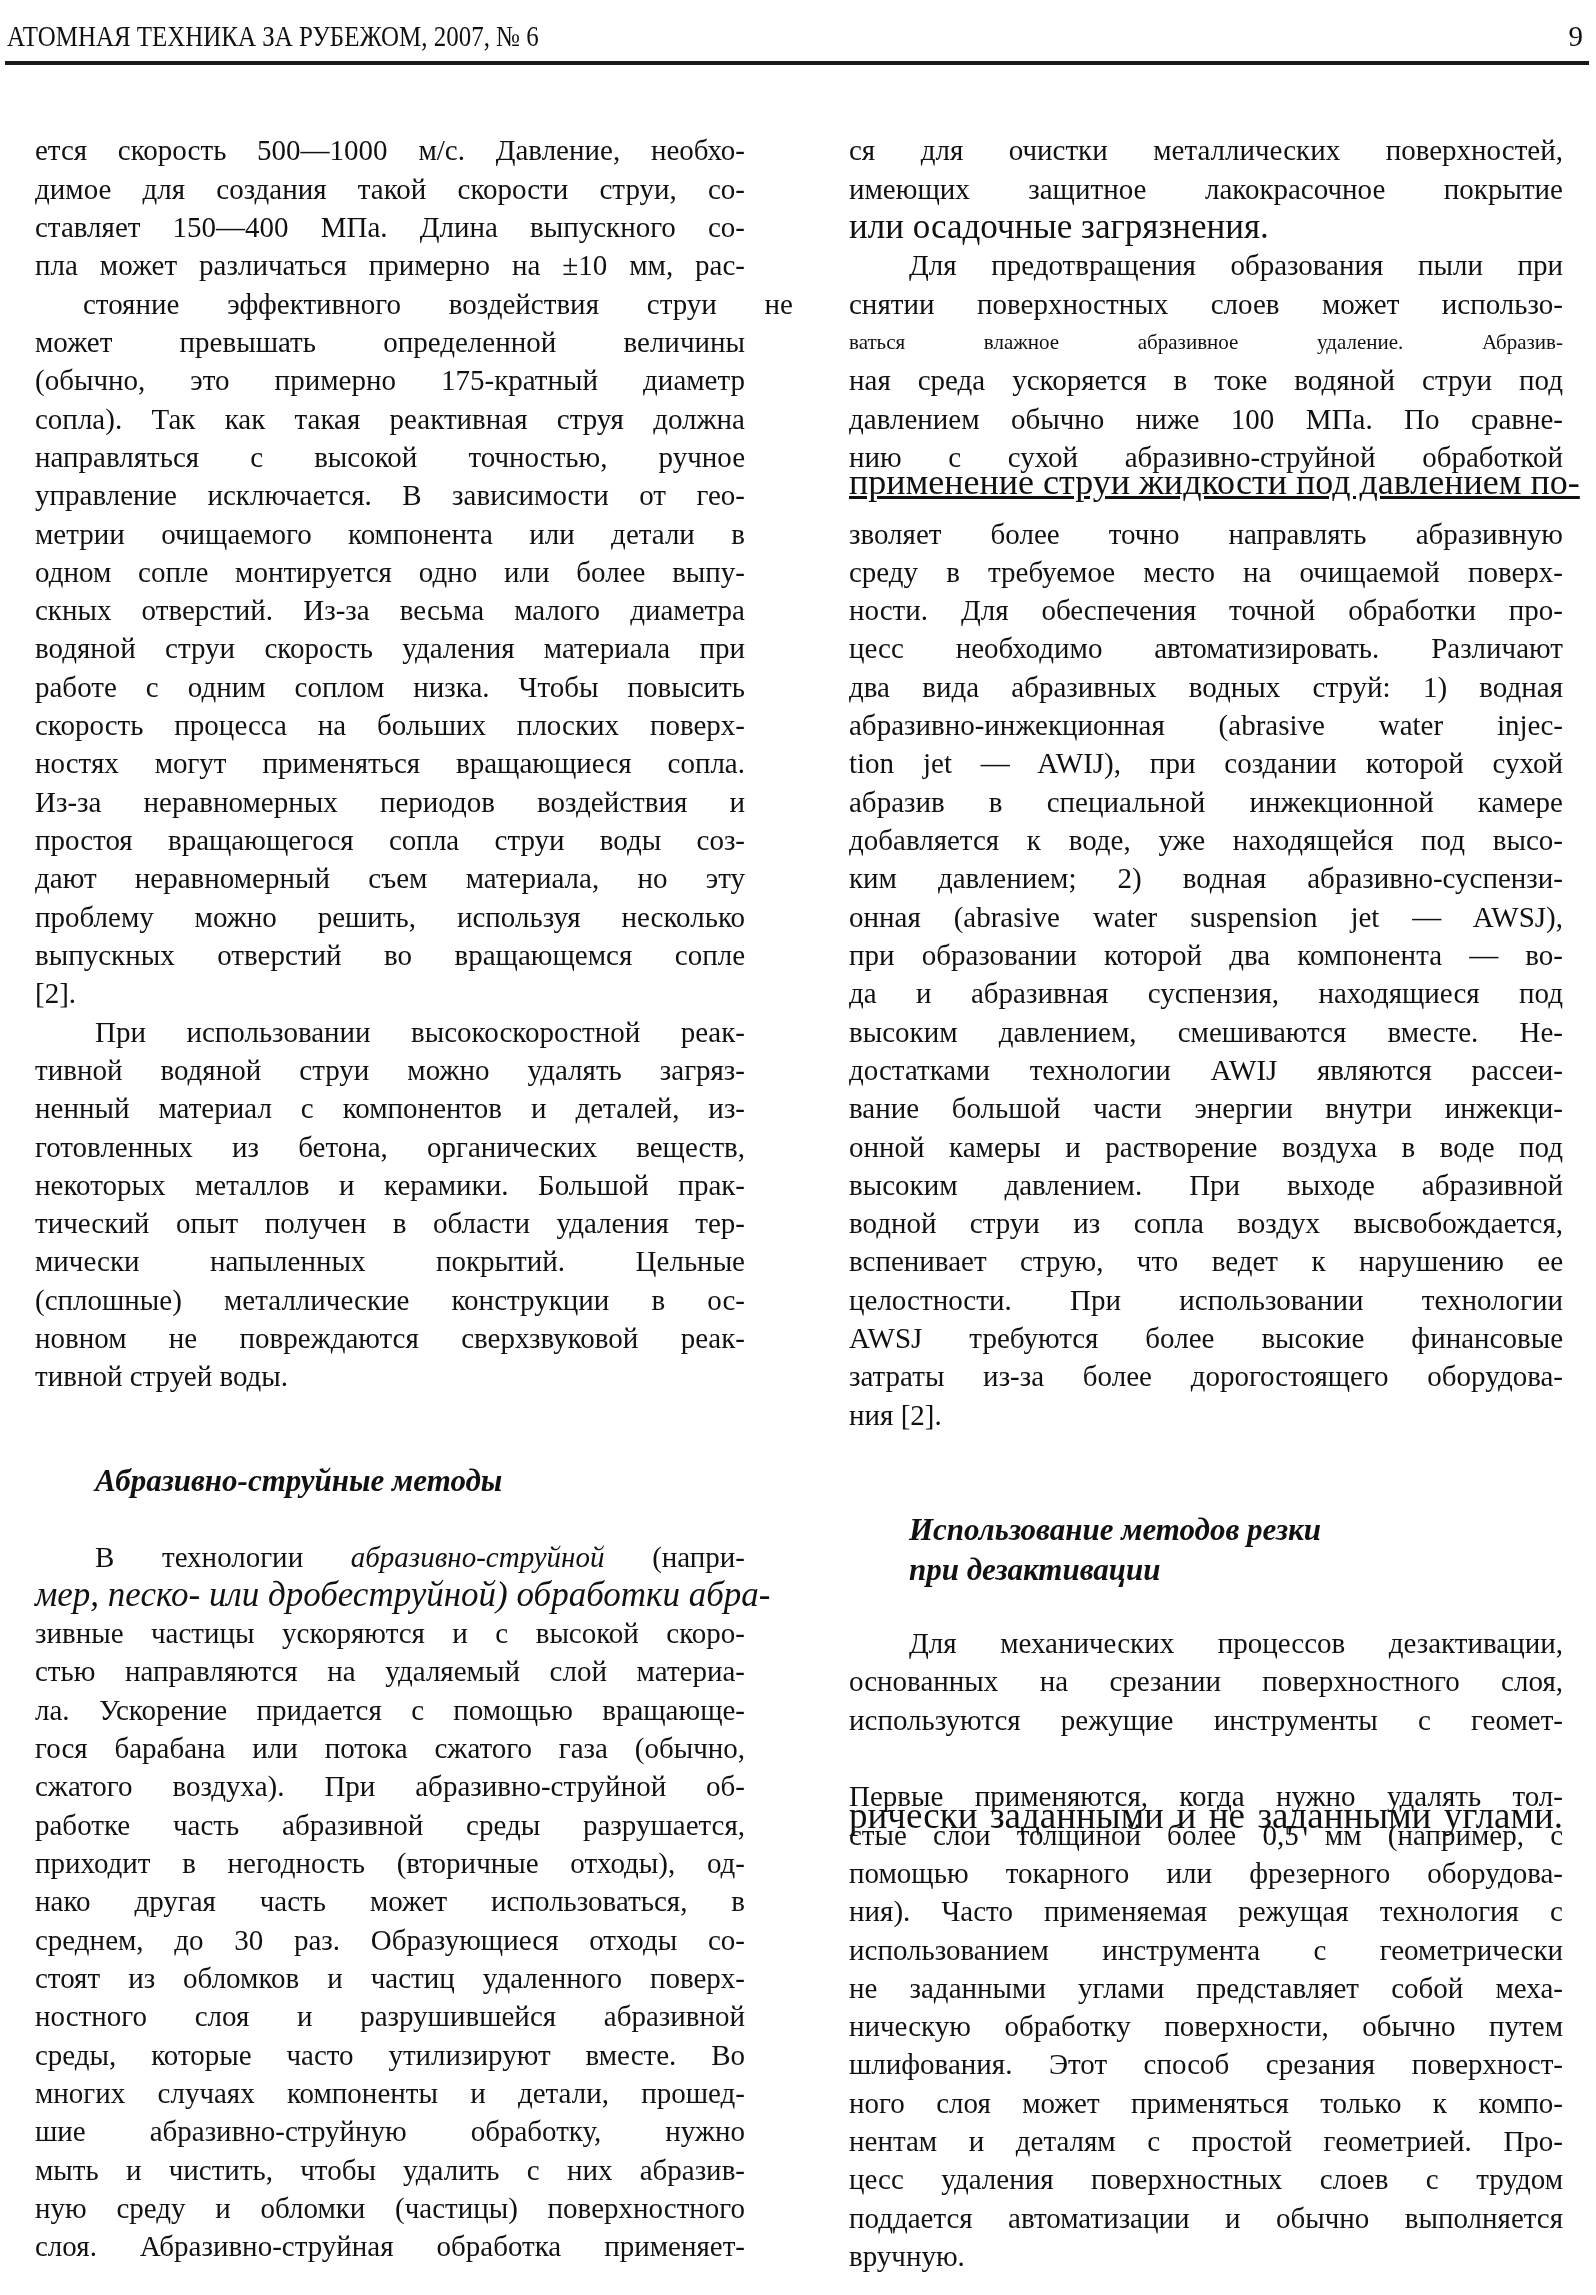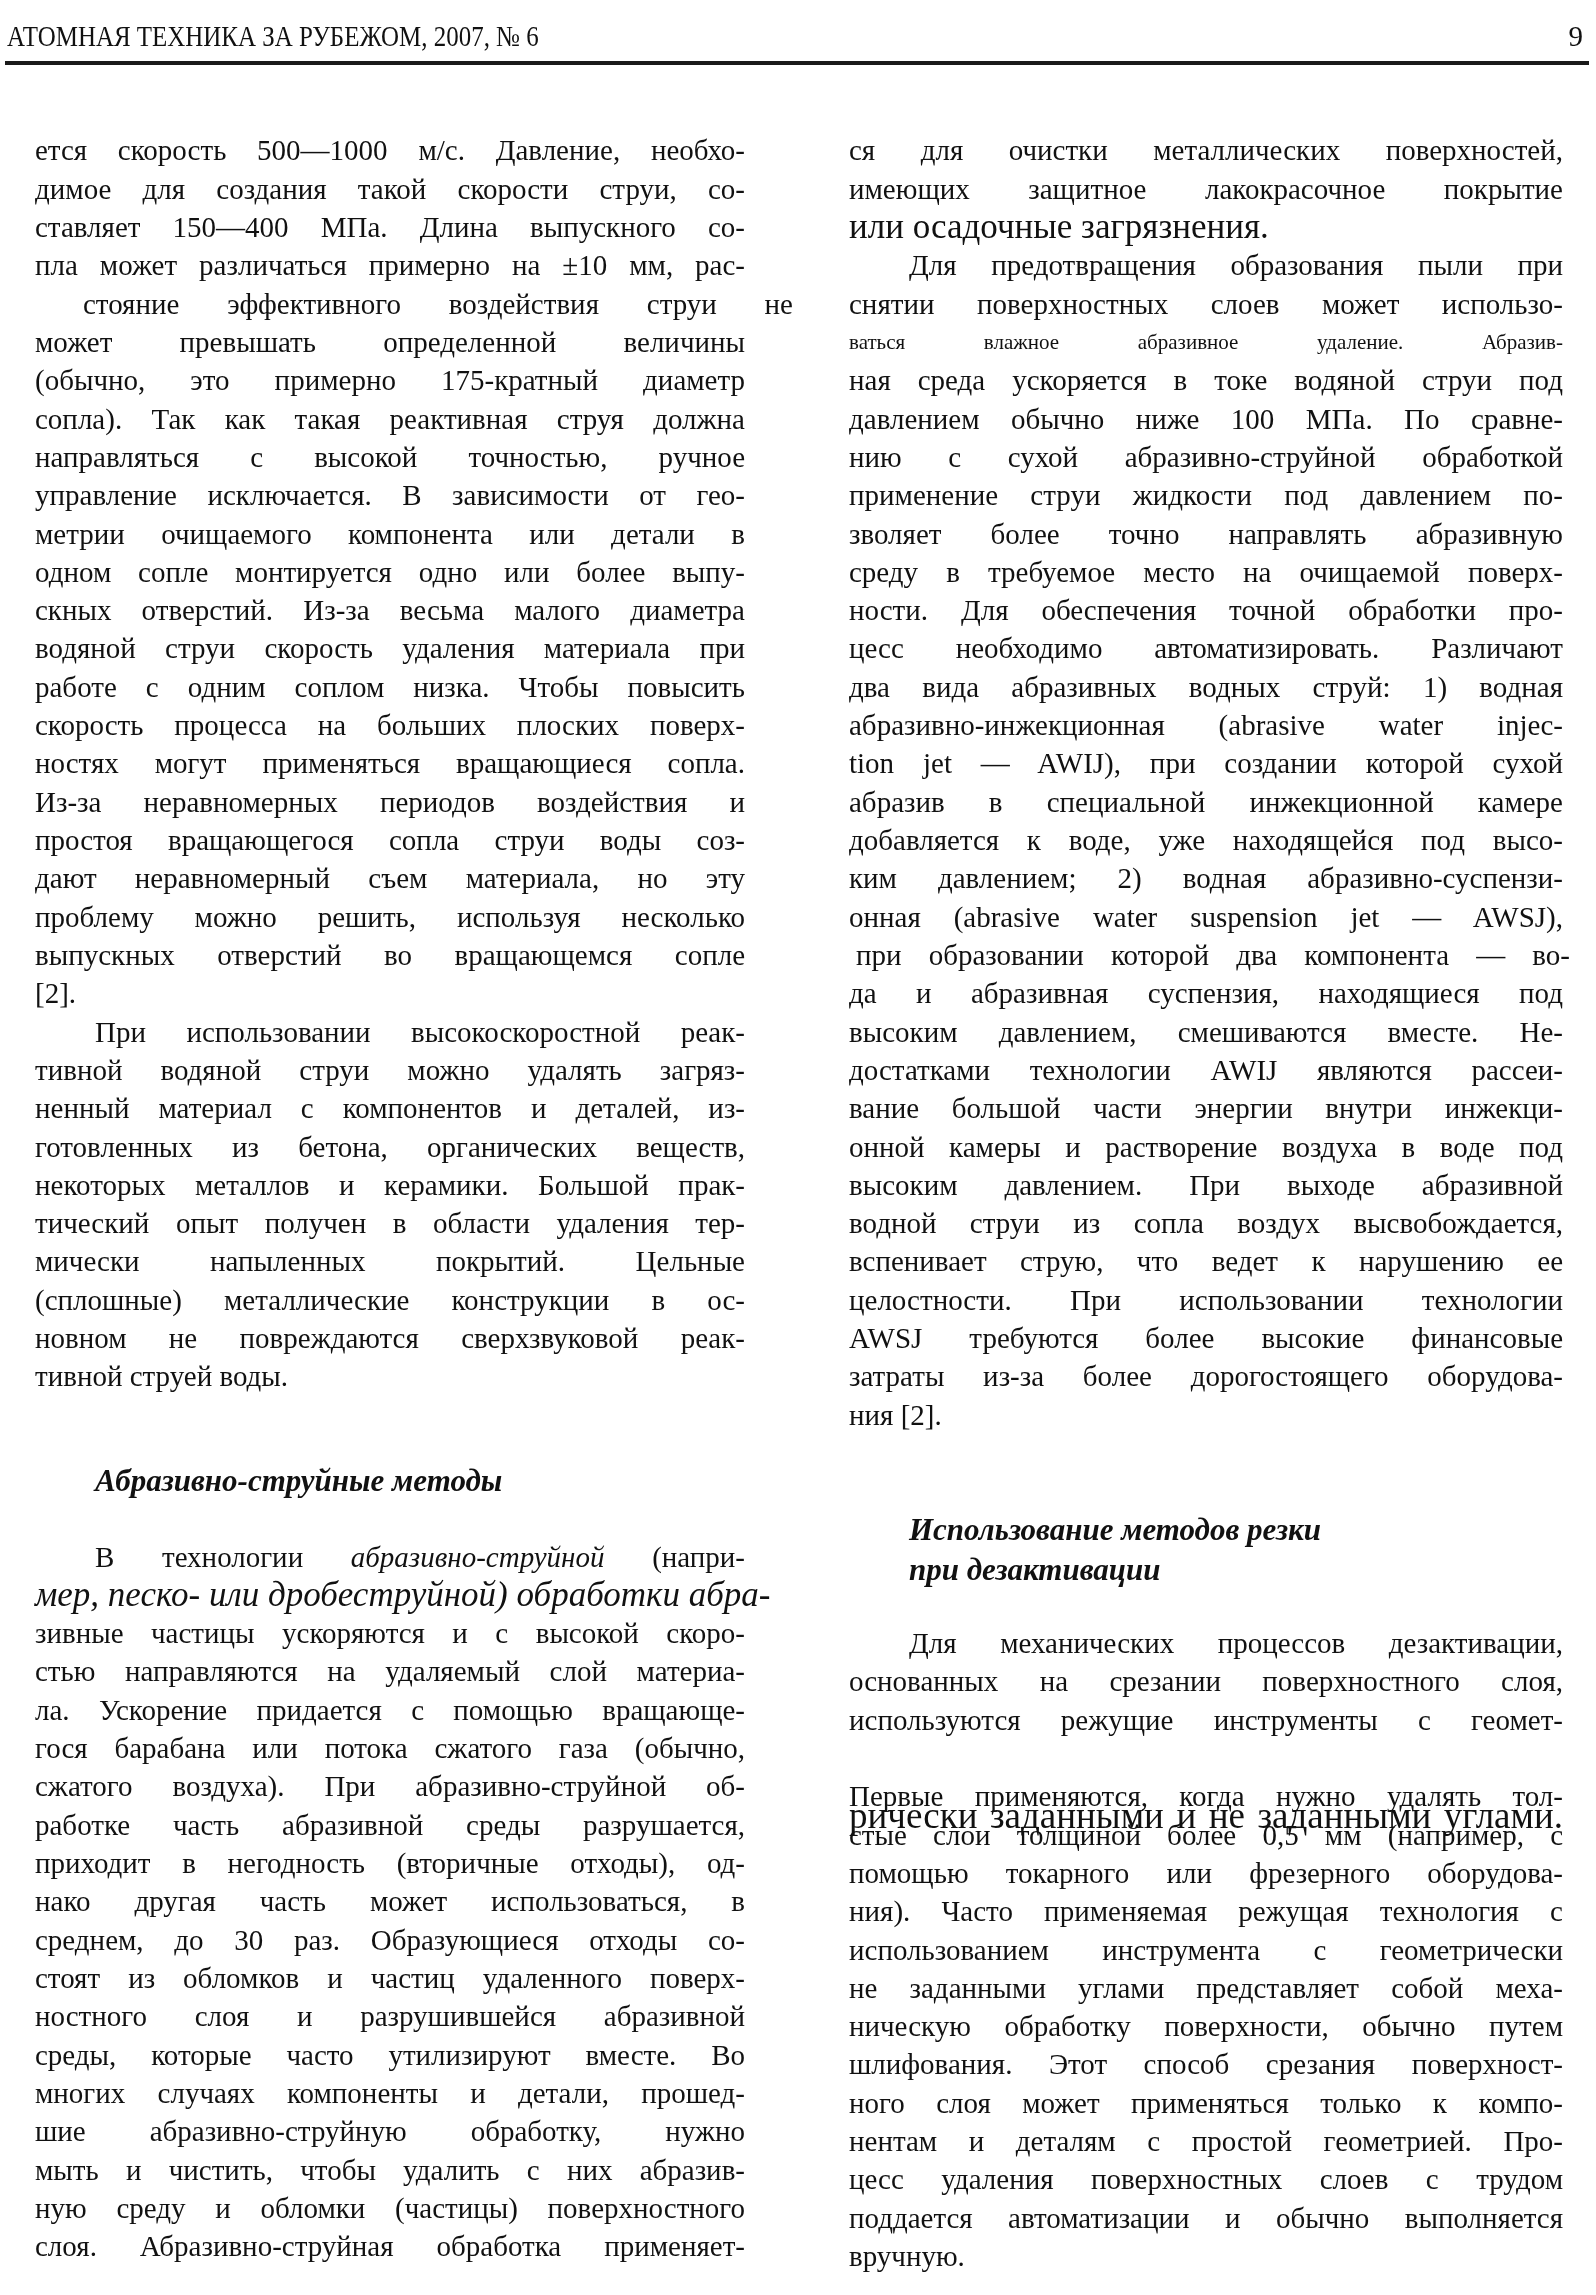--- a/index.html
+++ b/index.html
@@ -89,33 +89,33 @@
 <div class="column col-right" id="col-right">
     <div class="line" style="top: 130px; font-size: 29px;">ся для очистки металлических поверхностей,</div>
     <div class="line" style="top: 169px; font-size: 29px;">имеющих защитное лакокрасочное покрытие</div>
     <div class="line last" style="top: 207px; font-size: 35px;">или осадочные загрязнения.</div>
     <div class="line indent" style="top: 245px; font-size: 29px;">Для предотвращения образования пыли при</div>
     <div class="line" style="top: 284px; font-size: 29px;">снятии поверхностных слоев может использо-</div>
     <div class="line" style="top: 322px; font-size: 21px;">ваться влажное абразивное удаление. Абразив-</div>
     <div class="line" style="top: 360px; font-size: 29px;">ная среда ускоряется в токе водяной струи под</div>
     <div class="line" style="top: 399px; font-size: 29px;">давлением обычно ниже 100 МПа. По сравне-</div>
     <div class="line" style="top: 437px; font-size: 29px;">нию с сухой абразивно-струйной обработкой</div>
-    <div class="line" style="top: 475px; font-size: 29px;">применение струи жидкости под давлением по-</div>
+    <div class="line" style="top: 462px; font-size: 36px; text-decoration: underline;">применение струи жидкости под давлением по-</div>
     <div class="line" style="top: 514px; font-size: 29px;">зволяет более точно направлять абразивную</div>
     <div class="line" style="top: 552px; font-size: 29px;">среду в требуемое место на очищаемой поверх-</div>
     <div class="line" style="top: 590px; font-size: 29px;">ности. Для обеспечения точной обработки про-</div>
     <div class="line" style="top: 628px; font-size: 29px;">цесс необходимо автоматизировать. Различают</div>
     <div class="line" style="top: 667px; font-size: 29px;">два вида абразивных водных струй: 1) водная</div>
     <div class="line" style="top: 705px; font-size: 29px;">абразивно-инжекционная (abrasive water injec-</div>
     <div class="line" style="top: 743px; font-size: 29px;">tion jet — AWIJ), при создании которой сухой</div>
     <div class="line" style="top: 782px; font-size: 29px;">абразив в специальной инжекционной камере</div>
     <div class="line" style="top: 820px; font-size: 29px;">добавляется к воде, уже находящейся под высо-</div>
     <div class="line" style="top: 858px; font-size: 29px;">ким давлением; 2) водная абразивно-суспензи-</div>
     <div class="line" style="top: 897px; font-size: 29px;">онная (abrasive water suspension jet — AWSJ),</div>
-    <div class="line" style="top: 935px; font-size: 29px; margin-left: 7px;">при образовании которой два компонента — во-</div>
+    <div class="line" style="top: 935px; font-size: 29px;">при образовании которой два компонента — во-</div>
     <div class="line" style="top: 973px; font-size: 29px;">да и абразивная суспензия, находящиеся под</div>
     <div class="line" style="top: 1012px; font-size: 29px;">высоким давлением, смешиваются вместе. Не-</div>
     <div class="line" style="top: 1050px; font-size: 29px;">достатками технологии AWIJ являются рассеи-</div>
     <div class="line" style="top: 1088px; font-size: 29px;">вание большой части энергии внутри инжекци-</div>
     <div class="line" style="top: 1127px; font-size: 29px;">онной камеры и растворение воздуха в воде под</div>
     <div class="line" style="top: 1165px; font-size: 29px;">высоким давлением. При выходе абразивной</div>
     <div class="line" style="top: 1203px; font-size: 29px;">водной струи из сопла воздух высвобождается,</div>
     <div class="line" style="top: 1241px; font-size: 29px;">вспенивает струю, что ведет к нарушению ее</div>
     <div class="line" style="top: 1280px; font-size: 29px;">целостности. При использовании технологии</div>
     <div class="line" style="top: 1318px; font-size: 29px;">AWSJ требуются более высокие финансовые</div>

